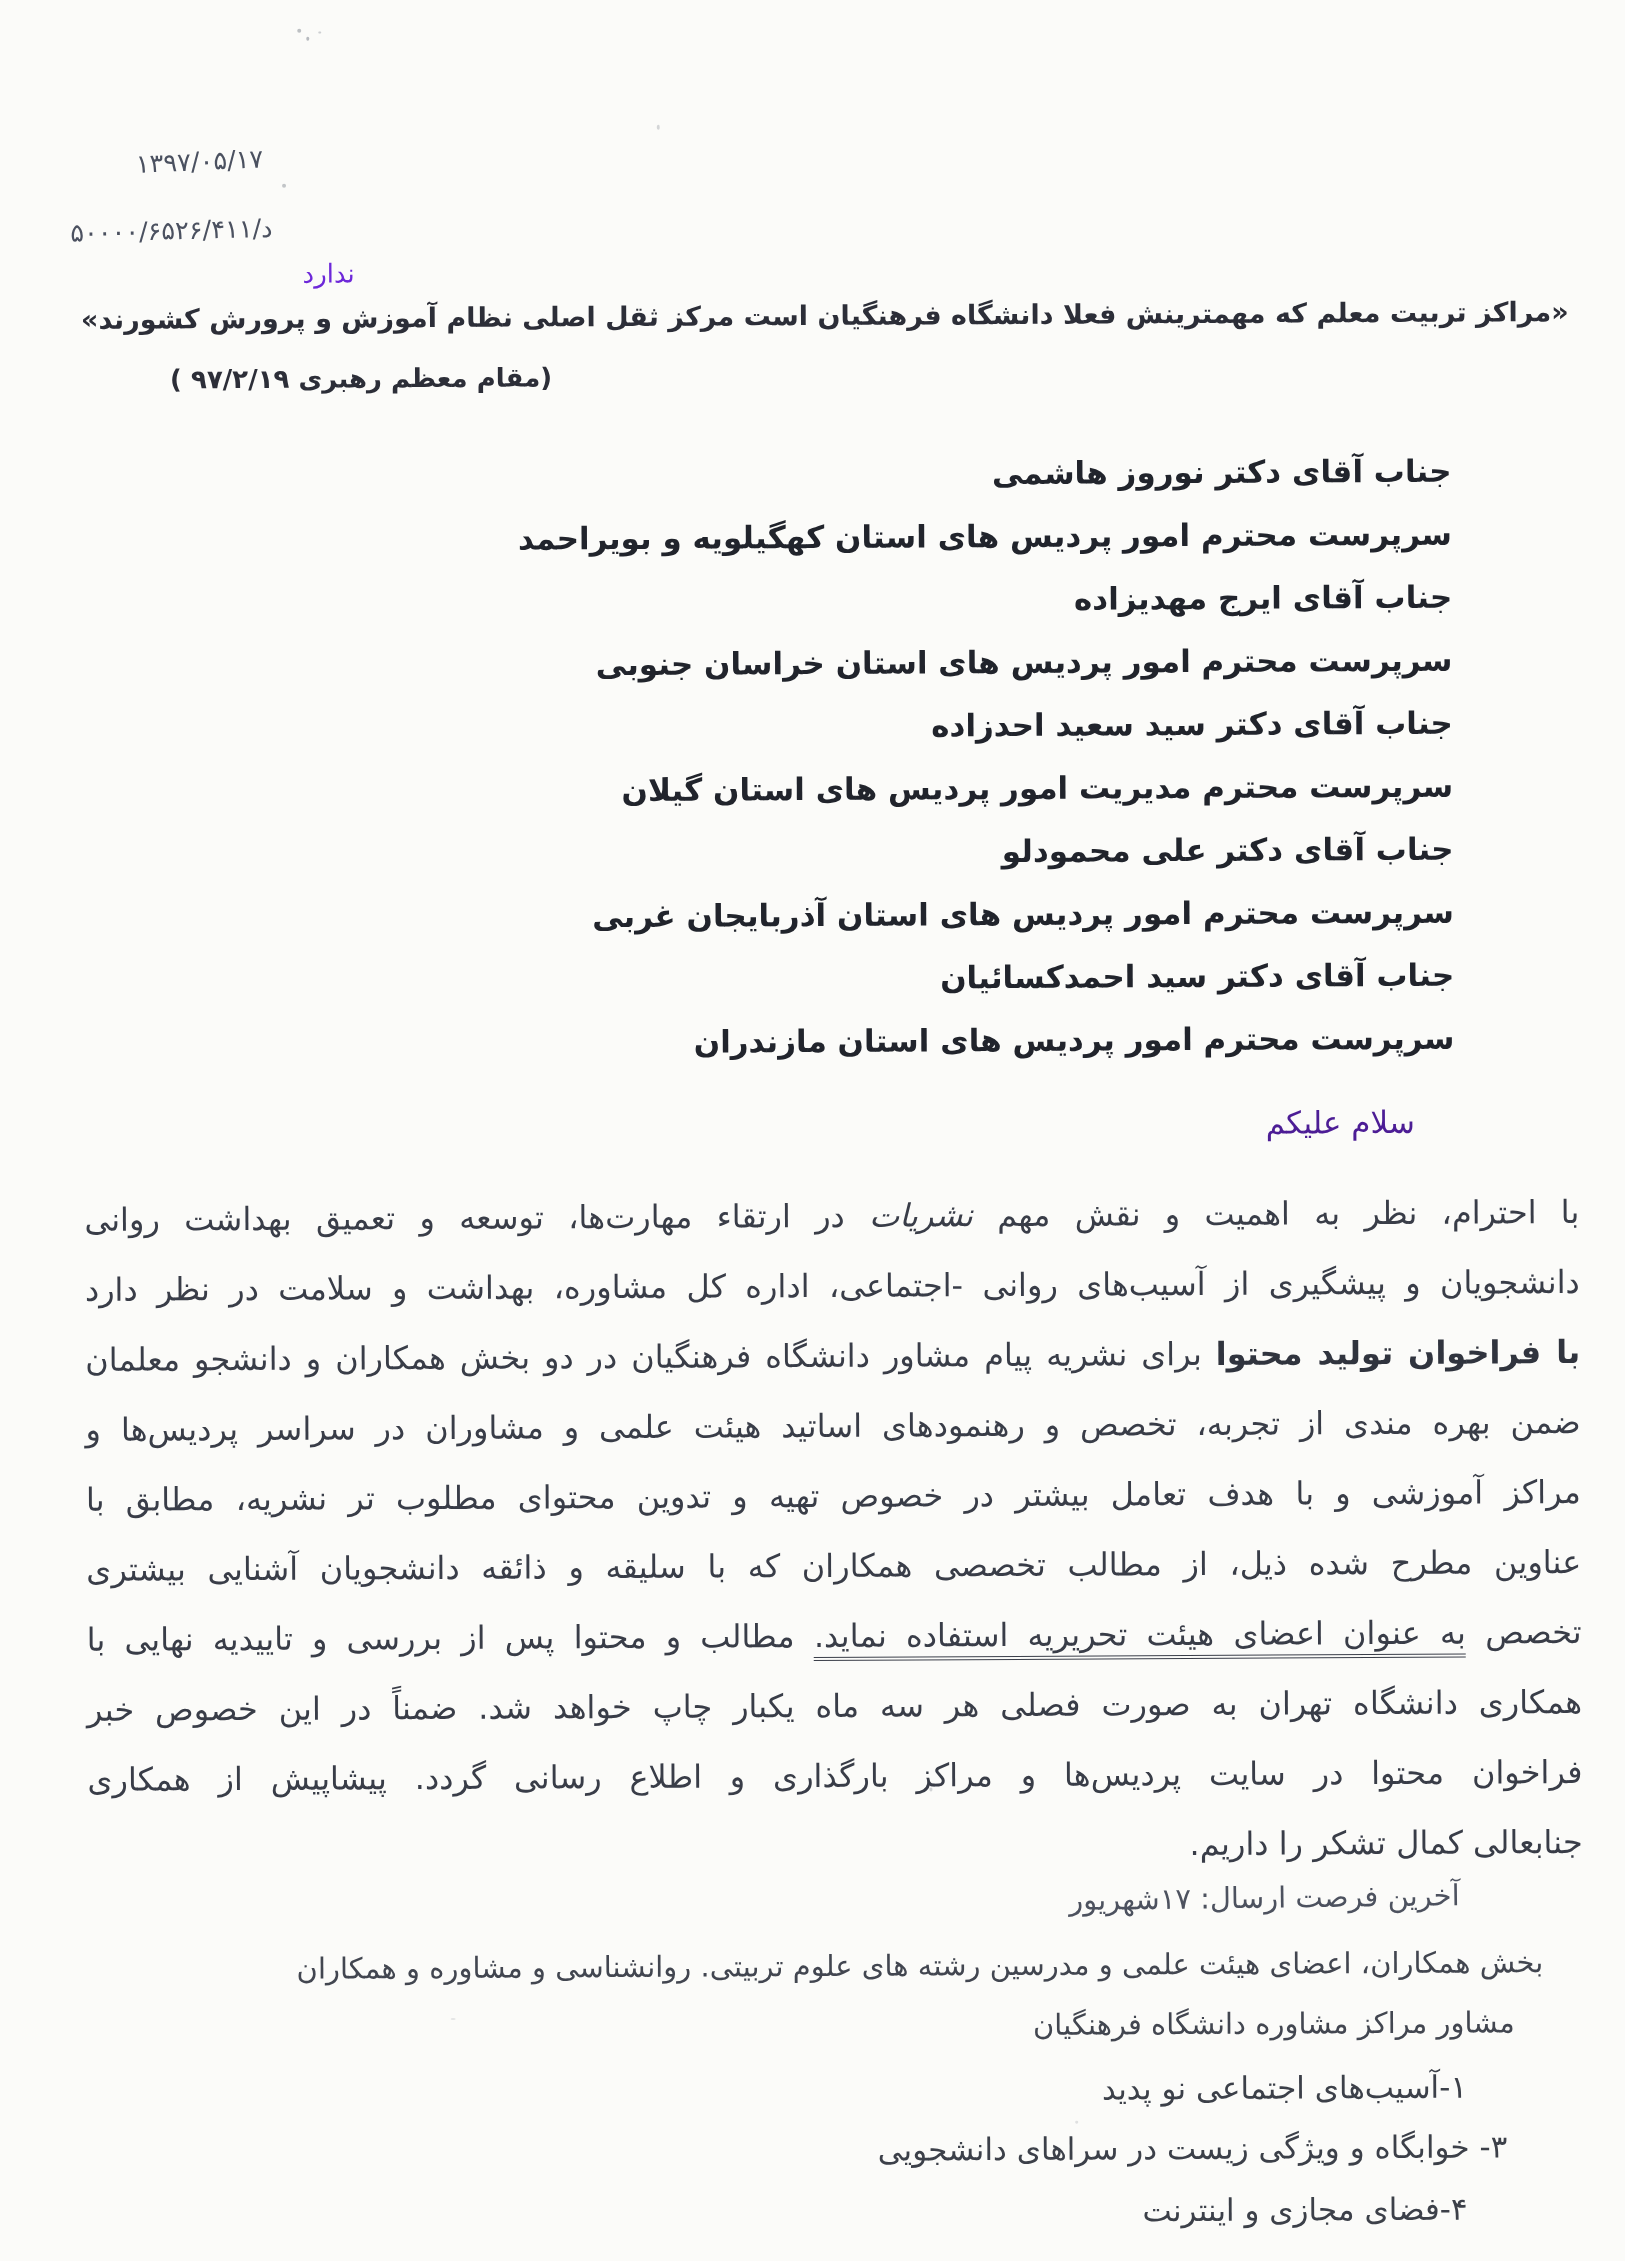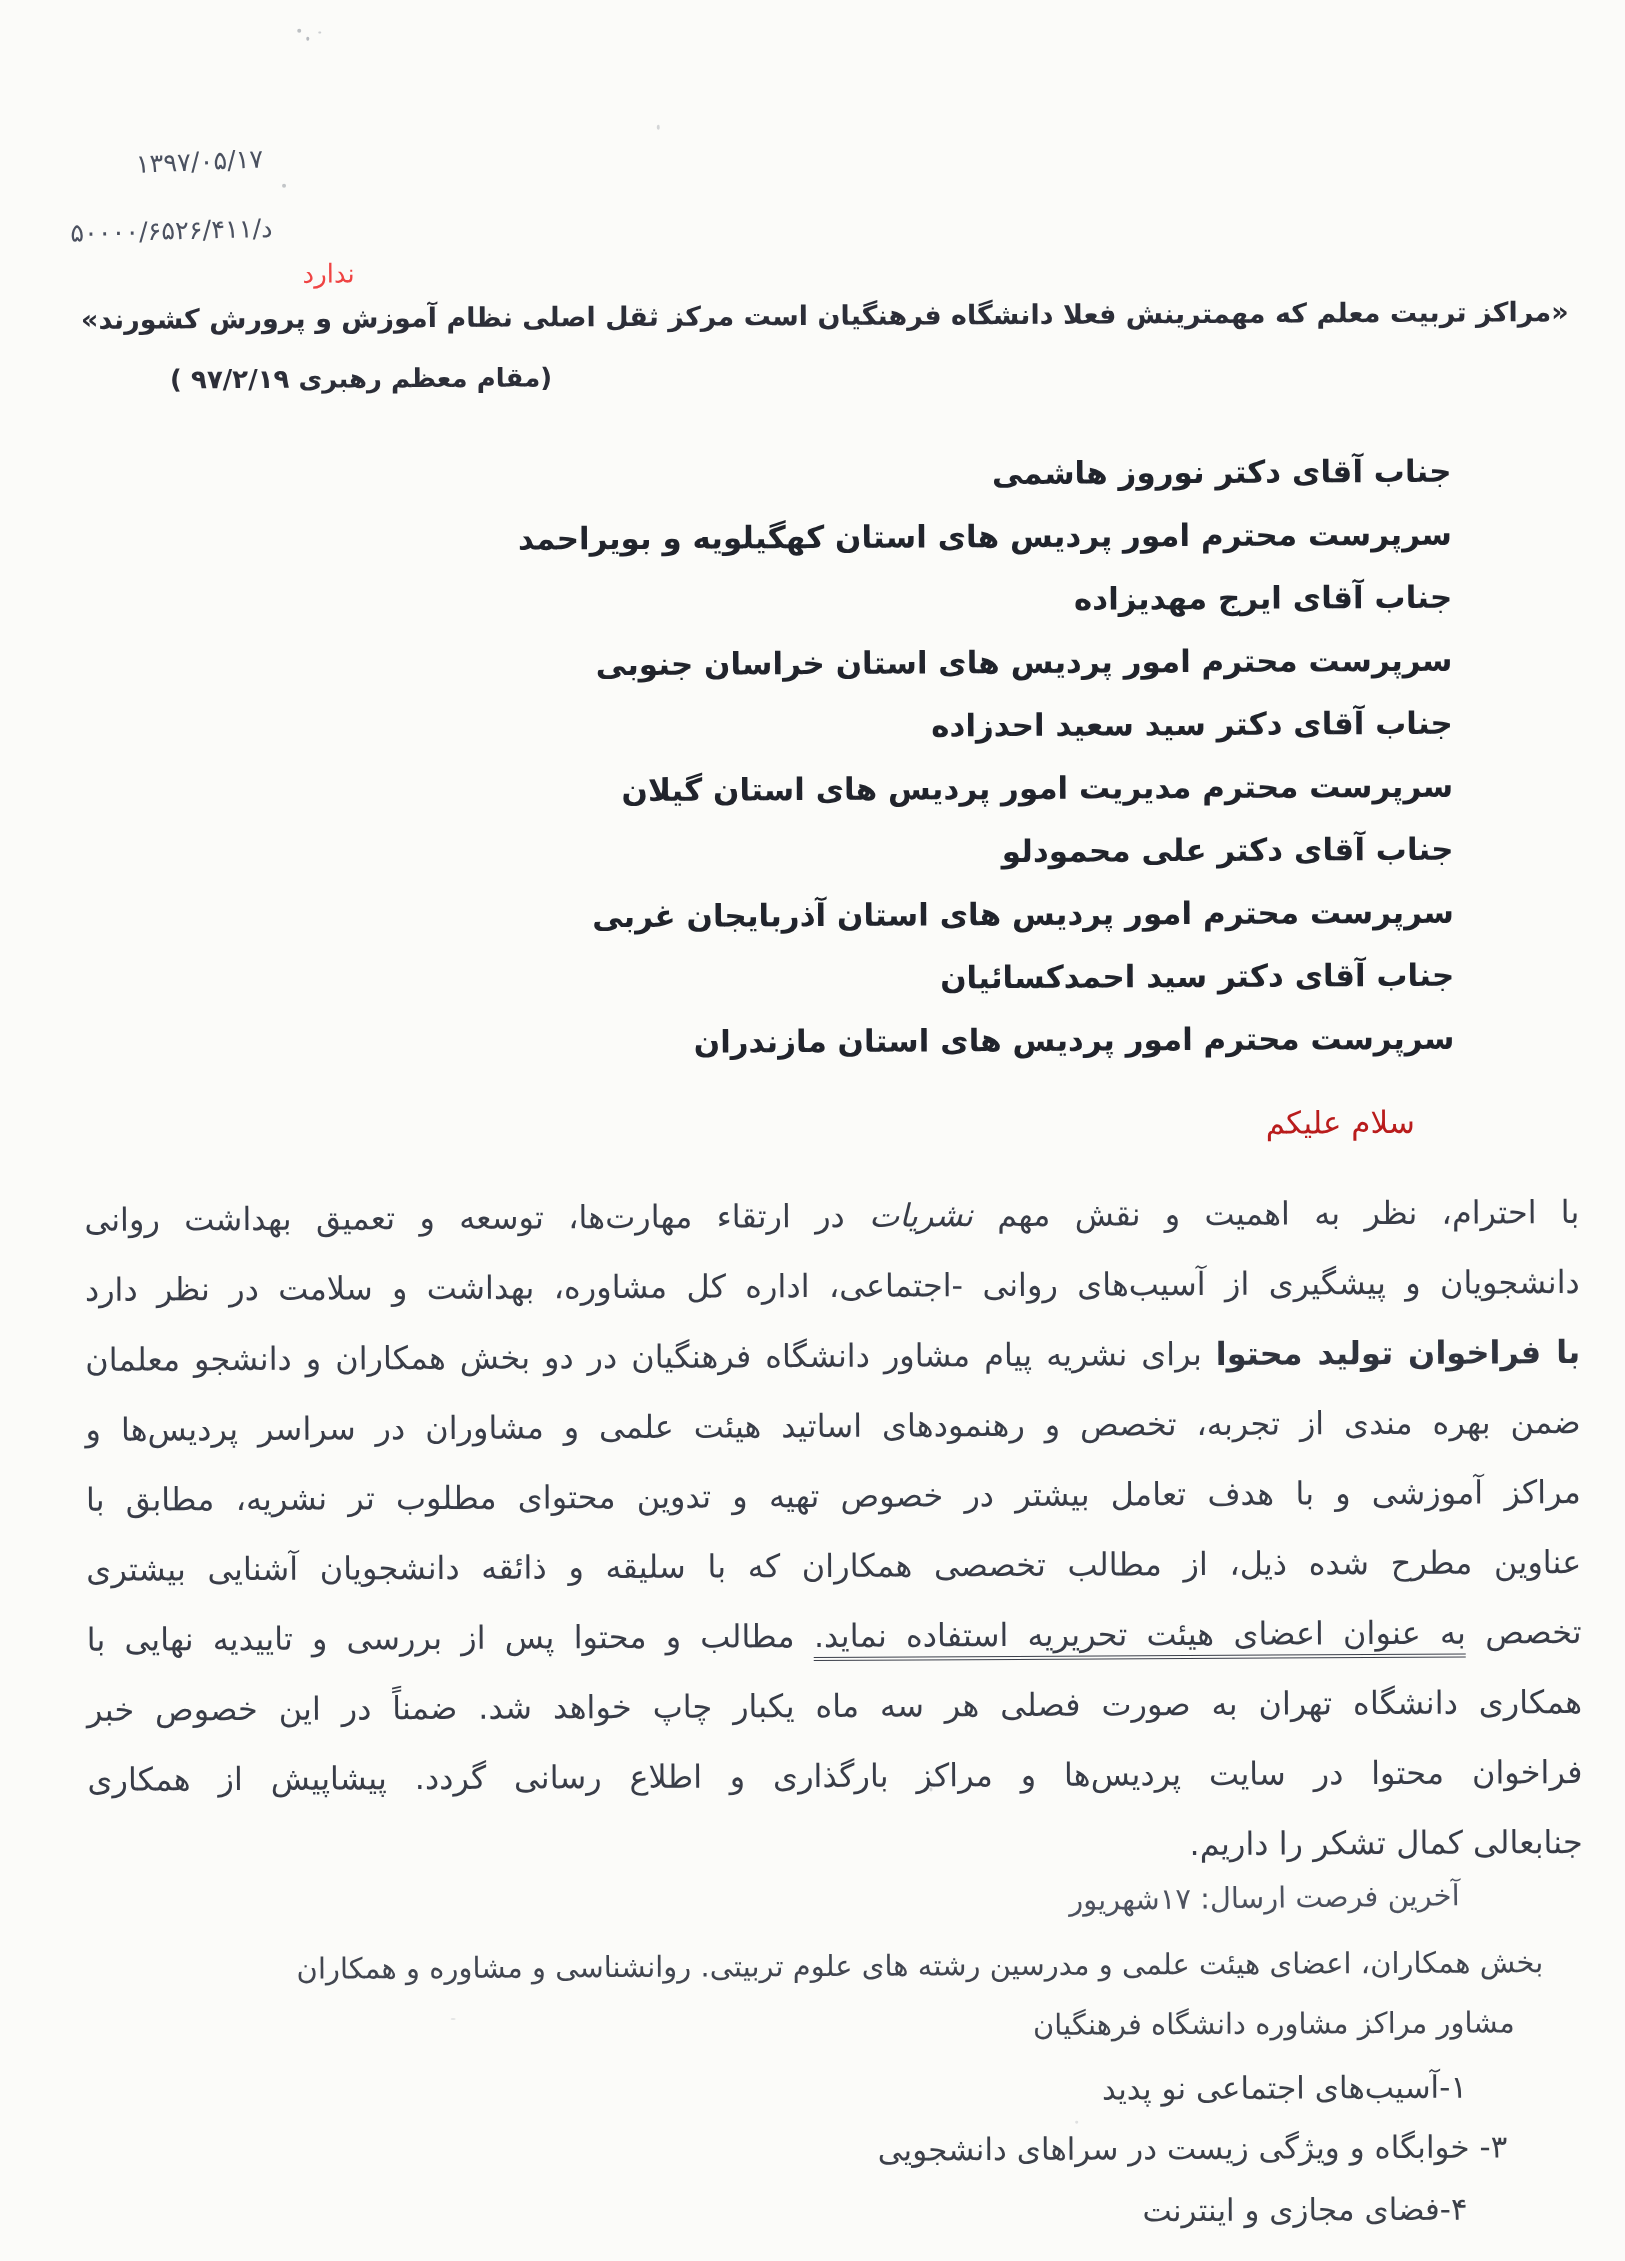--- a/index.html
+++ b/index.html
@@ -22,42 +22,42 @@
     font-size:25.6px; color:#4b5160; letter-spacing:1.5px;
     direction:ltr; transform:rotate(-2.2deg);
   }
   .lh-number {
     position:absolute; left:75px; top:212px;
     font-size:25.6px; color:#4b5160; letter-spacing:0.7px;
     direction:ltr; transform:rotate(-1.1deg);
   }
   .lh-attachment {
     position:absolute; left:307px; top:256px;
-    font-size:26px; color:#ef4444;
+    font-size:26px; color:#6d28d9;
   }
   
   .quote {
     position:absolute; right:53px; top:300px; width:1528px;
     font-size:27px; font-weight:bold; color:#2c2e38;
     text-align:right; white-space:nowrap;
   }
   .quote-attr {
     position:absolute; left:174px; top:361px;
     font-size:26px; font-weight:bold; color:#2c2e38;
   }
   
   .recipients {
     position:absolute; right:171px; top:443px;
     text-align:right; font-weight:bold;
     font-size:31px; color:#21242c; line-height:63px;
     white-space:nowrap;
   }
   .salutation {
     position:absolute; right:211px; top:1107px;
-    font-size:31px; color:#b91c1c;
+    font-size:31px; color:#4c1d95;
   }
   
   .body-text {
     position:absolute; right:47px; top:1181px; width:1495px;
     font-size:32px; color:#393d48;
   }
   .bline {
     line-height:70px; height:70px;
     text-align:justify; text-align-last:justify;
     direction:rtl; text-justify:inter-word;

